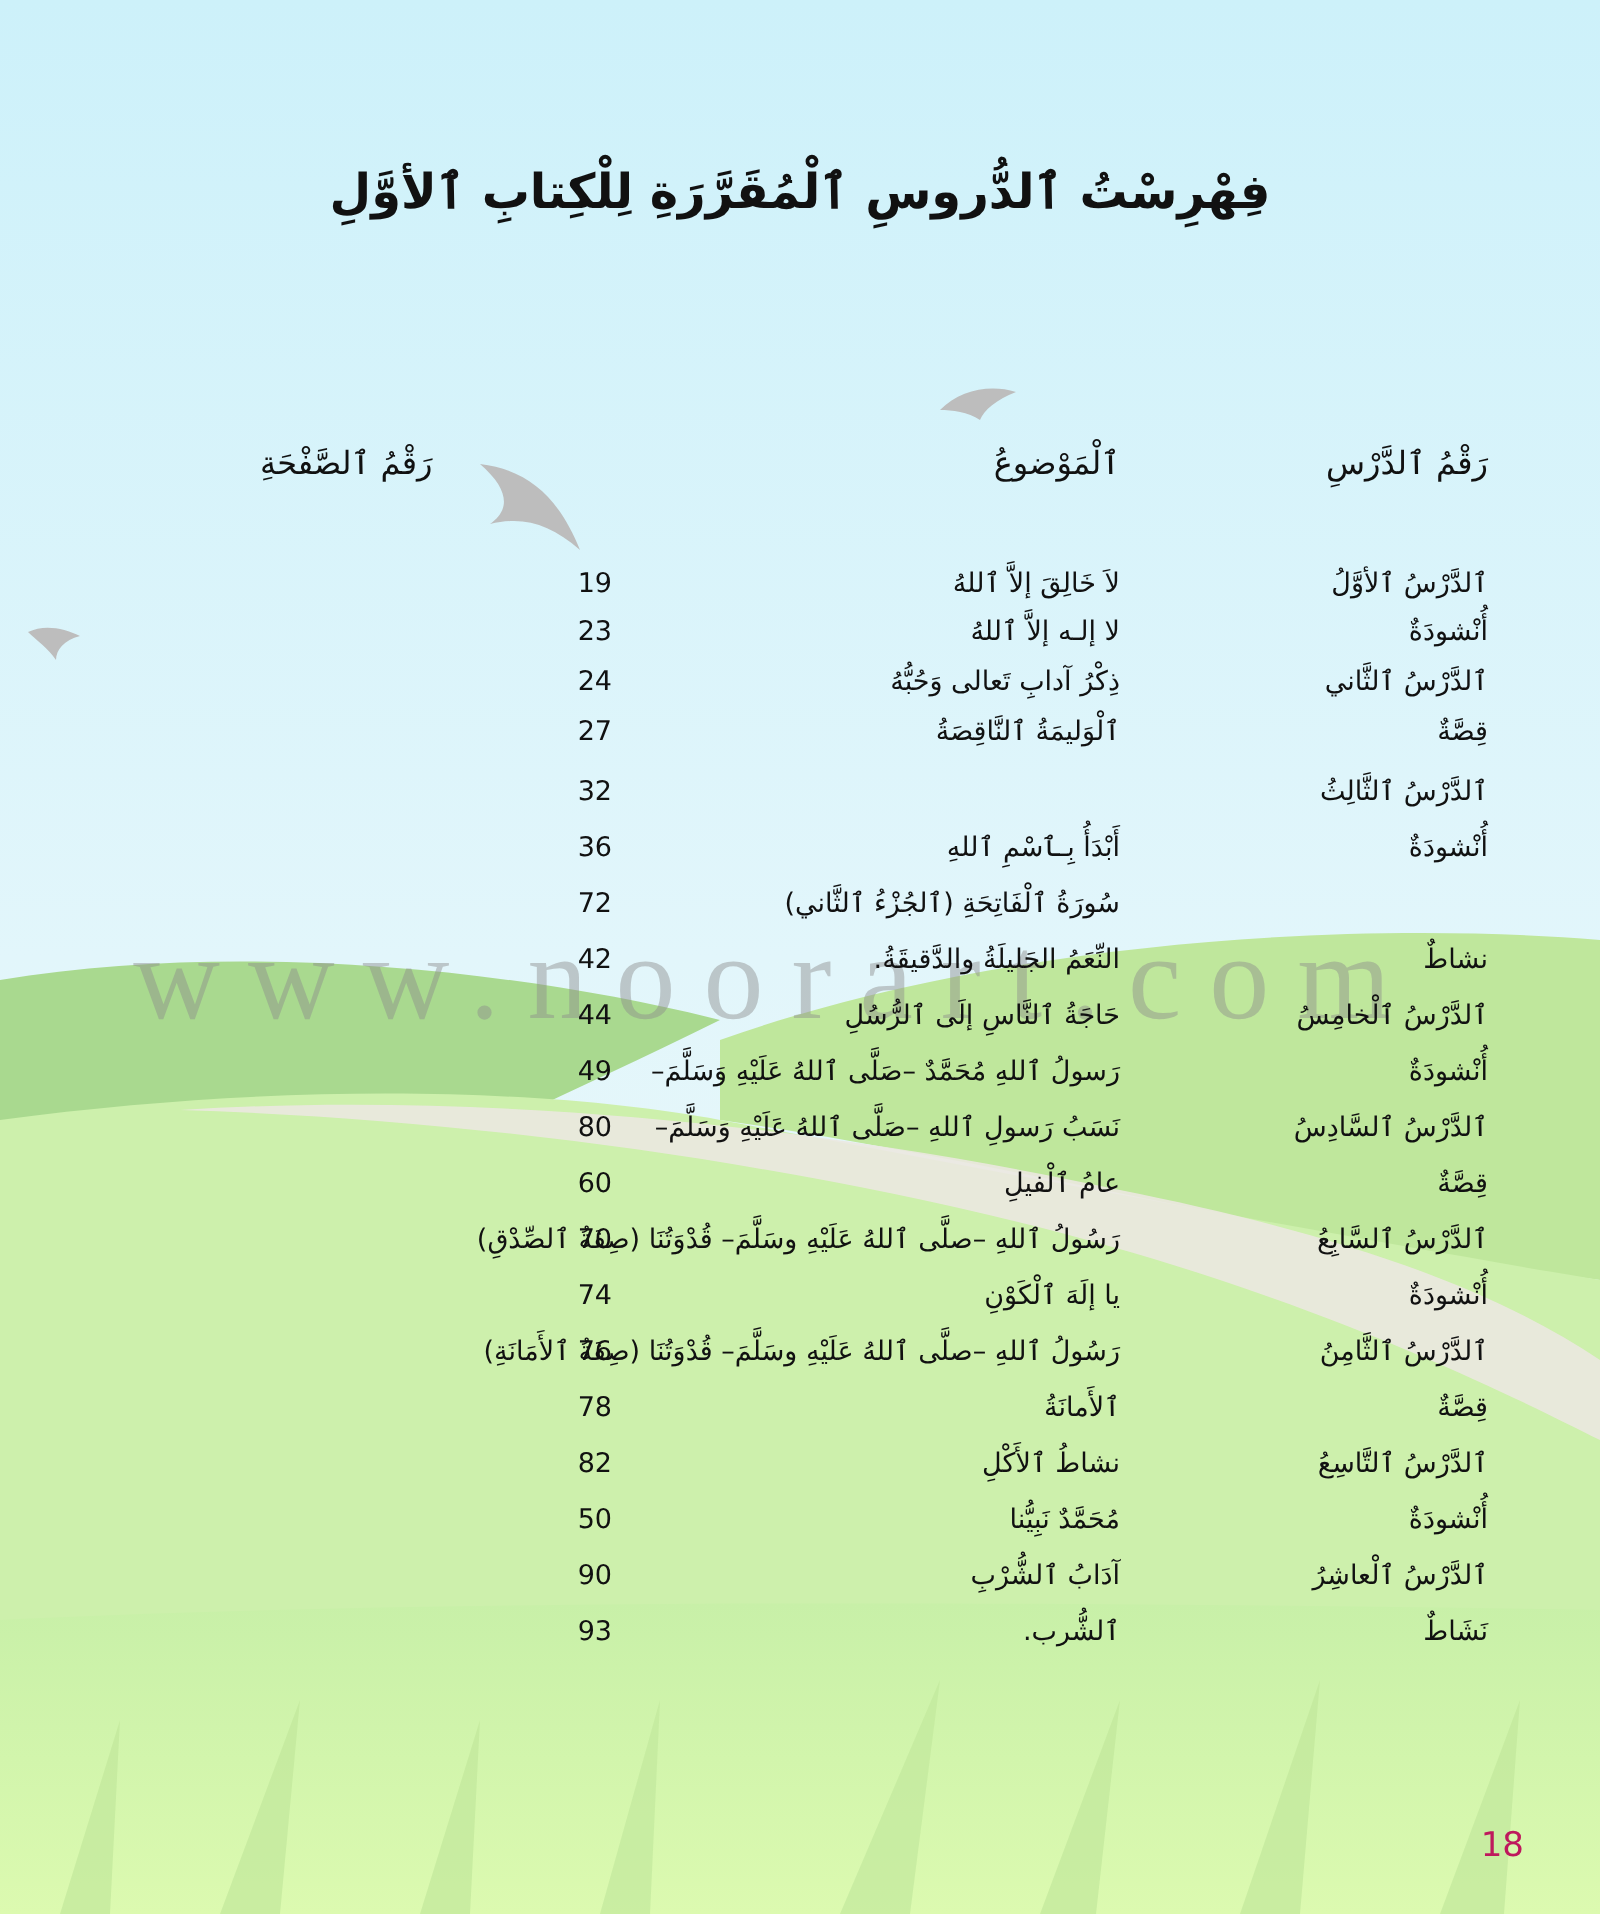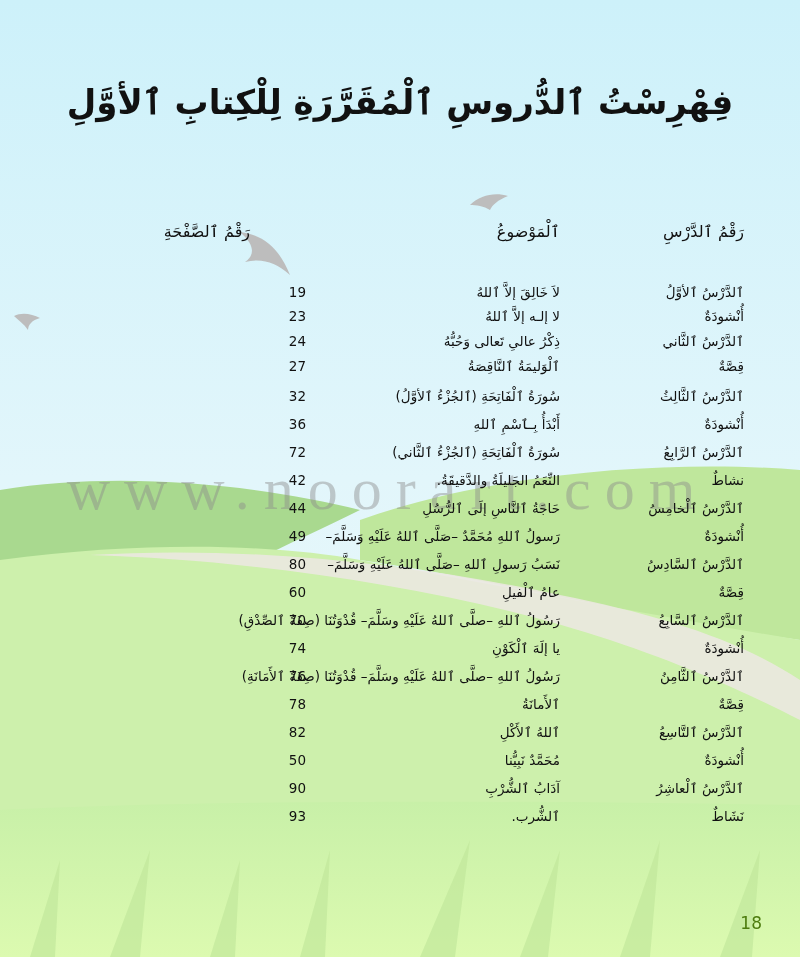--- a/index.html
+++ b/index.html
@@ -10,45 +10,45 @@
   }
   .bg { position: absolute; inset: 0; z-index: 0; }
   .bg svg { width: 800px; height: 957px; display: block; }
 
   .page { position: absolute; inset: 0; z-index: 2; }
 
   .title {
     position: absolute; top: 82px; left: 0; width: 800px;
     text-align: center; direction: rtl;
     font-family: "DejaVu Sans", sans-serif;
-    font-weight: bold; font-size: 34px; color: #111;
+    font-weight: bold; font-size: 24px; color: #111;
   }
 
   .header-row, .row {
     position: absolute; left: 0; width: 800px; height: 24px;
     direction: rtl; color: #111;
   }
   .header-row { top: 222px; font-size: 16px; }
   .col-lesson { position: absolute; right: 56px; width: 150px; text-align: right; white-space: nowrap; }
   .col-topic  { position: absolute; right: 240px; width: 330px; text-align: right; white-space: nowrap; }
   .col-page   { position: absolute; left: 160px; width: 80px; text-align: right; direction: ltr; white-space: nowrap; }
-  .header-row .col-page { left: 130px; width: 120px; text-align: right; direction: rtl; }
+  .header-row .col-page { left: 130px; width: 120px; text-align: left; direction: rtl; }
 
   .row { font-size: 13.5px; line-height: 24px; }
   .row .col-page { left: 226px; font-family: "DejaVu Sans", sans-serif; font-size: 13.5px; }
 
   .watermark {
     position: absolute; top: 455px; left: 0; width: 776px; text-align: center;
     font-family: "Liberation Serif", serif; font-size: 60px; letter-spacing: 14px;
     color: rgba(140,140,140,0.45); pointer-events: none; white-space: nowrap; z-index: 1;
   }
 
   .page-number {
     position: absolute; right: 38px; bottom: 24px;
-    font-size: 17px; color: #4d7c0f; font-family: "DejaVu Sans", sans-serif;
+    font-size: 17px; color: #be185d; font-family: "DejaVu Sans", sans-serif;
   }
 </style>
 </head>
 <body>
 
 <div class="bg">
   <svg viewBox="0 0 800 957" xmlns="http://www.w3.org/2000/svg">
     <defs>
       <linearGradient id="sky" x1="0" y1="0" x2="0" y2="1">
         <stop offset="0" stop-color="#cdf1fa"></stop>
@@ -107,40 +107,38 @@
         <span class="col-topic">لاَ خَالِقَ إلاَّ ٱللهُ</span>
         <span class="col-page">19</span>
       </div>
     <div class="row" style="top:304px">
         <span class="col-lesson">أُنْشودَةٌ</span>
         <span class="col-topic">لا إلـه إلاَّ ٱللهُ</span>
         <span class="col-page">23</span>
       </div>
     <div class="row" style="top:329px">
         <span class="col-lesson">ٱلدَّرْسُ ٱلثَّاني</span>
-        <span class="col-topic">ذِكْرُ عالىِ تَعالى وَحُبُّهُ</span>
+        <span class="col-topic">ذِكْرُ آدابِ تَعالى وَحُبُّهُ</span>
         <span class="col-page">24</span>
       </div>
     <div class="row" style="top:354px">
         <span class="col-lesson">قِصَّةٌ</span>
         <span class="col-topic">ٱلْوَليمَةُ ٱلنَّاقِصَةُ</span>
         <span class="col-page">27</span>
       </div>
     <div class="row" style="top:384px">
         <span class="col-lesson">ٱلدَّرْسُ ٱلثَّالِثُ</span>
-        <span class="col-topic">سُورَةُ ٱلْفَاتِحَةِ (ٱلجُزْءُ ٱلأوَّلُ)</span>
         <span class="col-page">32</span>
       </div>
     <div class="row" style="top:412px">
         <span class="col-lesson">أُنْشودَةٌ</span>
         <span class="col-topic">أَبْدَأُ بِـٱسْمِ ٱللهِ</span>
         <span class="col-page">36</span>
       </div>
     <div class="row" style="top:440px">
-        <span class="col-lesson">ٱلدَّرْسُ ٱلرَّابِعُ</span>
         <span class="col-topic">سُورَةُ ٱلْفَاتِحَةِ (ٱلجُزْءُ ٱلثَّاني)</span>
         <span class="col-page">72</span>
       </div>
     <div class="row" style="top:468px">
         <span class="col-lesson">نشاطٌ</span>
         <span class="col-topic">النِّعَمُ الجَليلَةُ والدَّقيقَةُ.</span>
         <span class="col-page">42</span>
       </div>
     <div class="row" style="top:496px">
         <span class="col-lesson">ٱلدَّرْسُ ٱلْخامِسُ</span>
@@ -177,21 +175,21 @@
         <span class="col-topic">رَسُولُ ٱللهِ –صلَّى ٱللهُ عَلَيْهِ وسَلَّمَ– قُدْوَتُنَا (صِفَةُ ٱلأَمَانَةِ)</span>
         <span class="col-page">76</span>
       </div>
     <div class="row" style="top:692px">
         <span class="col-lesson">قِصَّةٌ</span>
         <span class="col-topic">ٱلأَمانَةُ</span>
         <span class="col-page">78</span>
       </div>
     <div class="row" style="top:720px">
         <span class="col-lesson">ٱلدَّرْسُ ٱلتَّاسِعُ</span>
-        <span class="col-topic">ٱللهُ ٱلأَكْلِ</span>
+        <span class="col-topic">نشاطُ ٱلأَكْلِ</span>
         <span class="col-page">82</span>
       </div>
     <div class="row" style="top:748px">
         <span class="col-lesson">أُنْشودَةٌ</span>
         <span class="col-topic">مُحَمَّدٌ نَبِيُّنا</span>
         <span class="col-page">50</span>
       </div>
     <div class="row" style="top:776px">
         <span class="col-lesson">ٱلدَّرْسُ ٱلْعاشِرُ</span>
         <span class="col-topic">آدَابُ ٱلشُّرْبِ</span>

